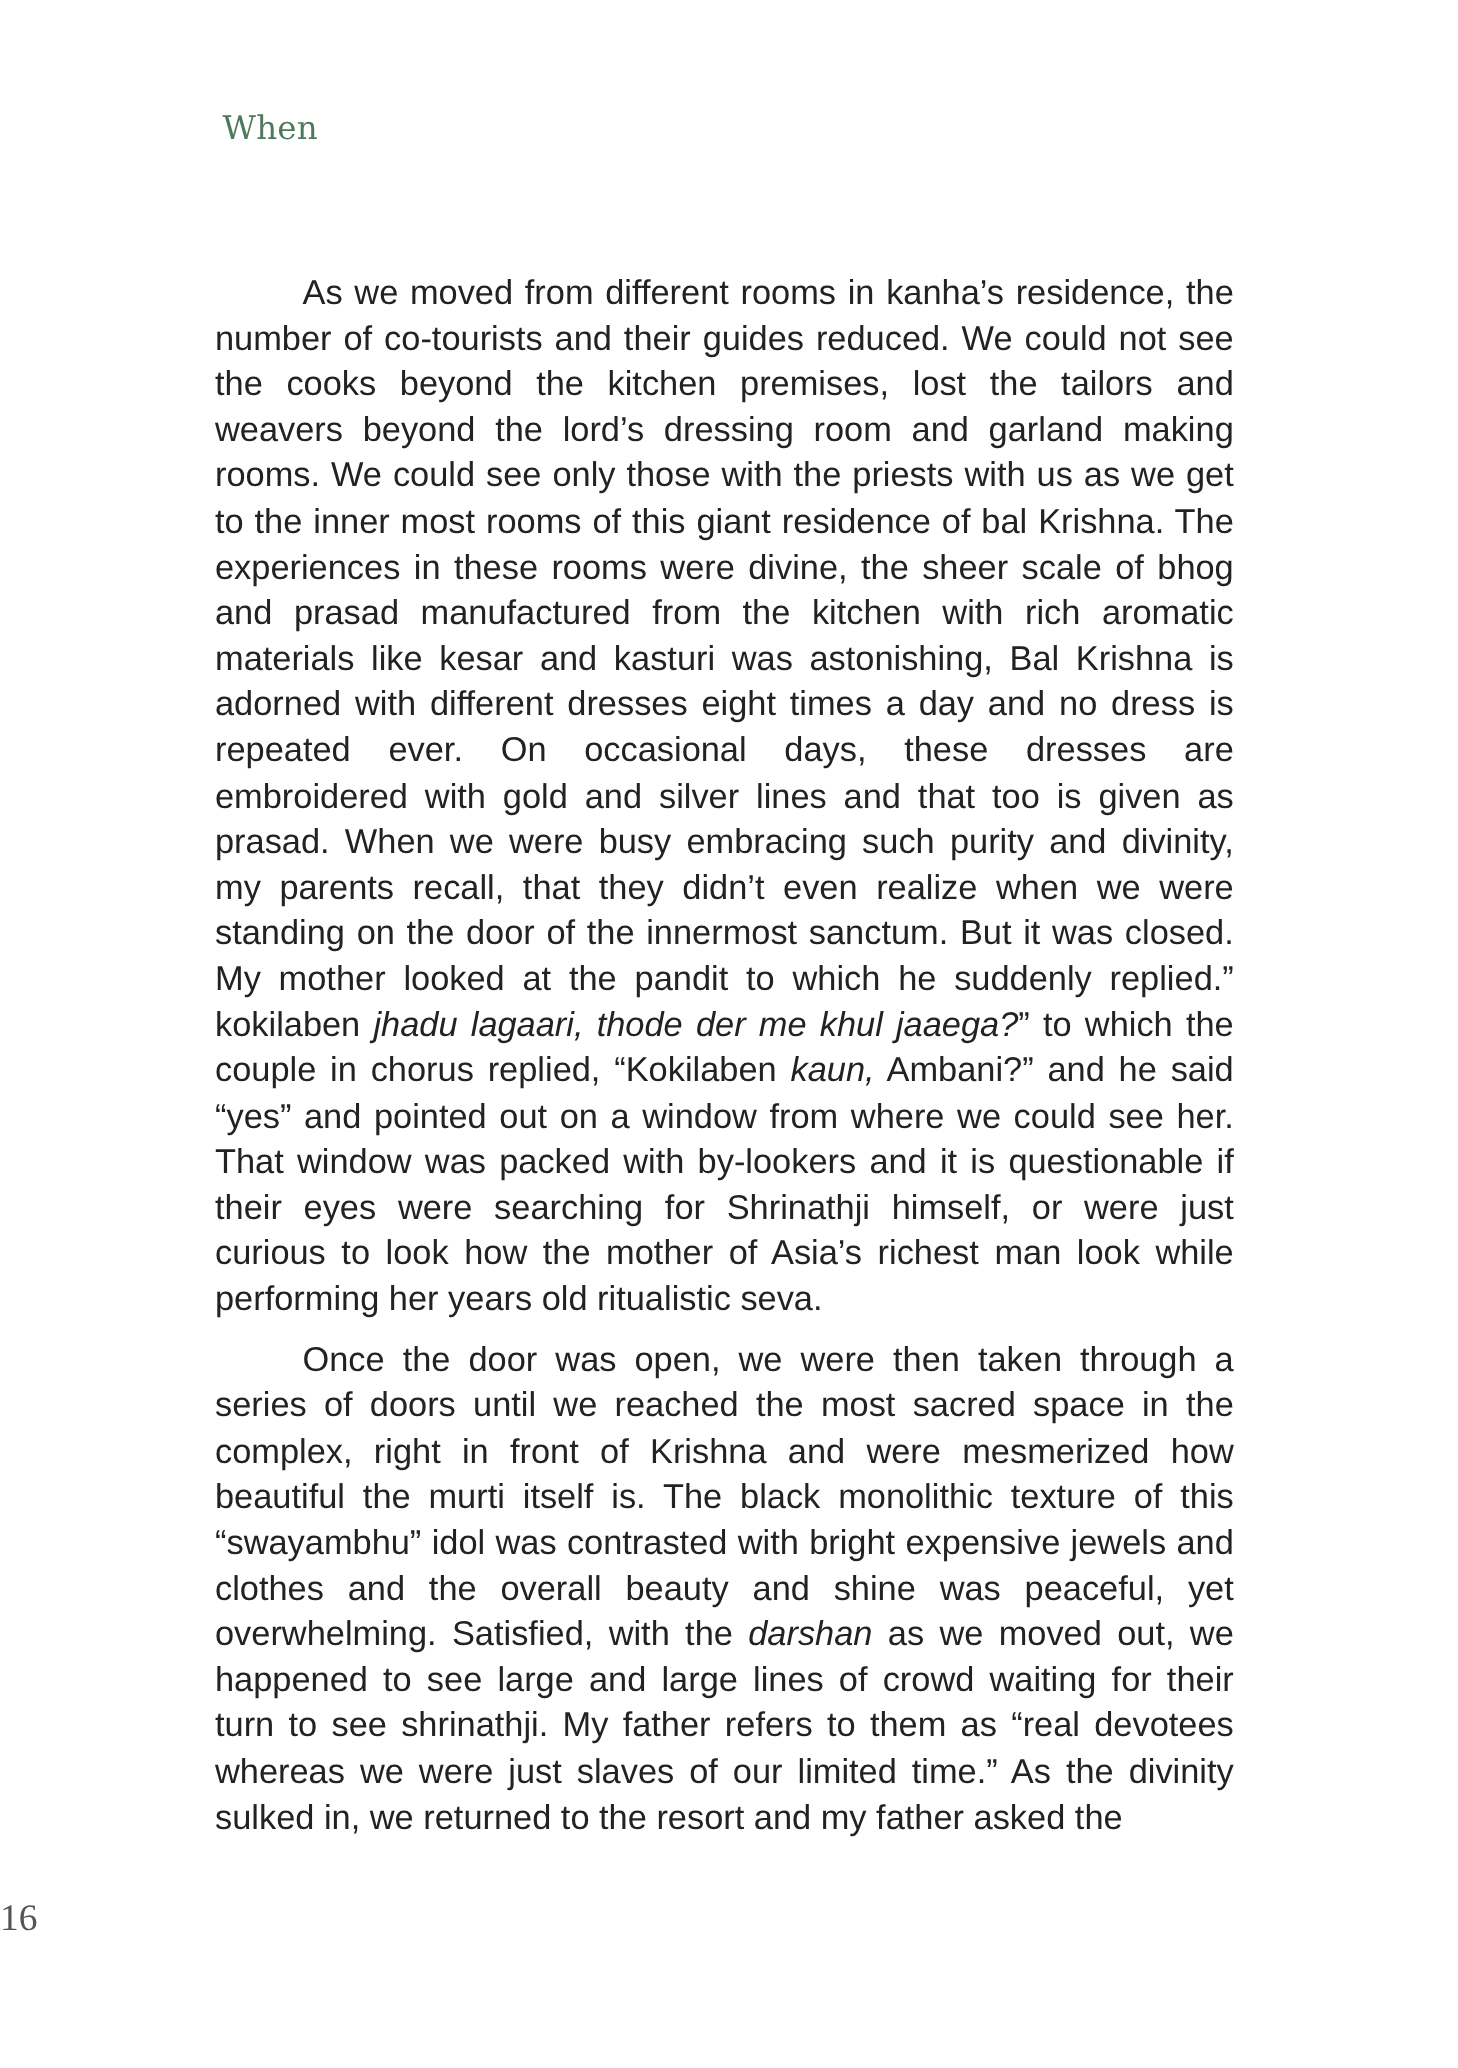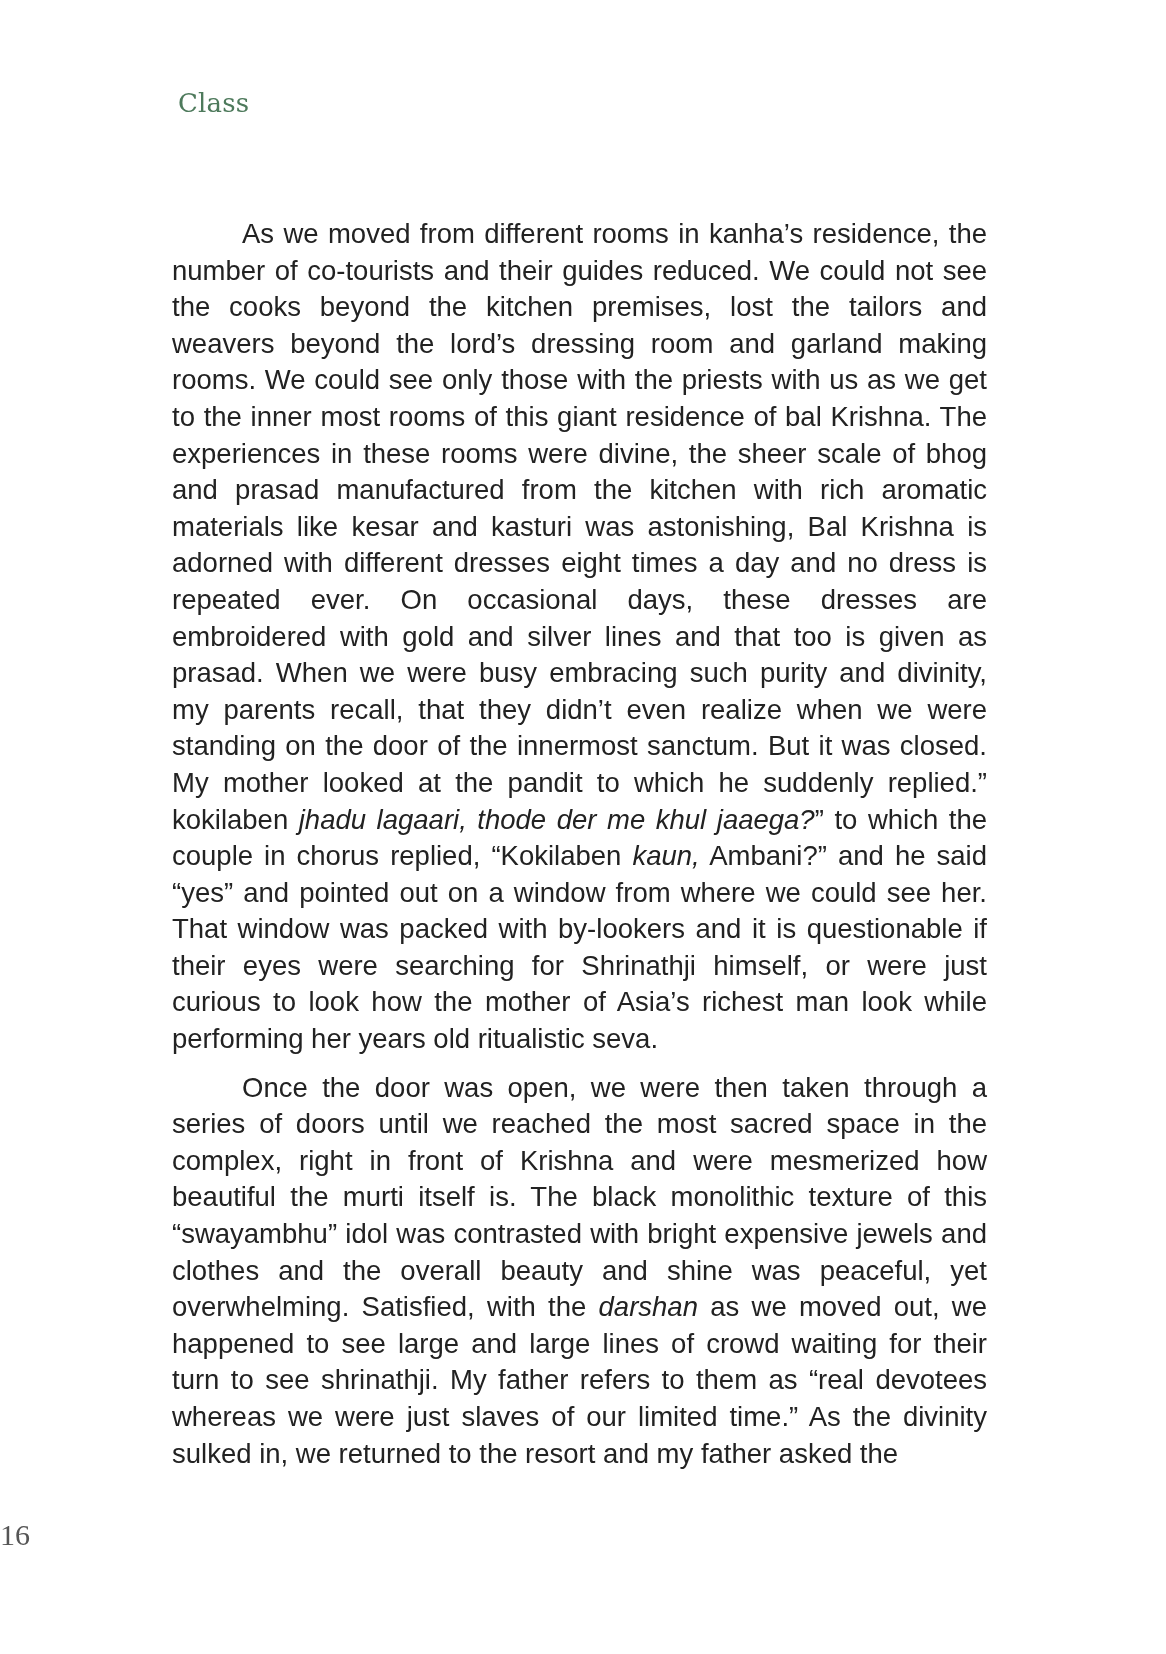--- a/index.html
+++ b/index.html
@@ -20,21 +20,21 @@
     .body-text em { font-style: italic; }
     .page-number {
       position: absolute; left: 0; width: 1166px; top: 1518px;
       text-align: left;
       font-family: "Liberation Serif", serif; font-size: 30px; color: #555555;
     }
   </style>
 </head>
 <body>
 
-<div class="running-head">Class</div>
+<div class="running-head">When</div>
 
 <div class="body-text">
   <p class="first">
     <span>As we moved from different rooms in kanha’s residence, the number of co-tourists and their guides reduced. We could not see the cooks beyond the kitchen premises, lost the tailors and weavers beyond the lord’s dressing room and garland making rooms. We could see only those with the priests with us as we get to the inner most rooms of this giant residence of bal Krishna. The experiences in these rooms were divine, the sheer scale of bhog and prasad manufactured from the kitchen with rich aromatic materials like kesar and kasturi was astonishing, Bal Krishna is adorned with different dresses eight times a day and no dress is repeated ever. On occasional days, these dresses are embroidered with gold and silver lines and that too is given as prasad. When we were busy embracing such purity and divinity, my parents recall, that they didn’t even realize when we were standing on the door of the innermost sanctum. But it was closed. My mother looked at the pandit to which he suddenly replied.” kokilaben </span><em>jhadu lagaari, thode der me khul jaaega?</em><span>” to which the couple in chorus replied, “Kokilaben </span><em>kaun,</em><span> Ambani?” and he said “yes” and pointed out on a window from where we could see her. That window was packed with by-lookers and it is questionable if their eyes were searching for Shrinathji himself, or were just curious to look how the mother of Asia’s richest man look while performing her years old ritualistic seva.</span>
   </p>
   <p>
     <span>Once the door was open, we were then taken through a series of doors until we reached the most sacred space in the complex, right in front of Krishna and were mesmerized how beautiful the murti itself is. The black monolithic texture of this “swayambhu” idol was contrasted with bright expensive jewels and clothes and the overall beauty and shine was peaceful, yet overwhelming. Satisfied, with the </span><em>darshan</em><span> as we moved out, we happened to see large and large lines of crowd waiting for their turn to see shrinathji. My father refers to them as “real devotees whereas we were just slaves of our limited time.” As the divinity sulked in, we returned to the resort and my father asked the</span>
   </p>
 </div>
 

